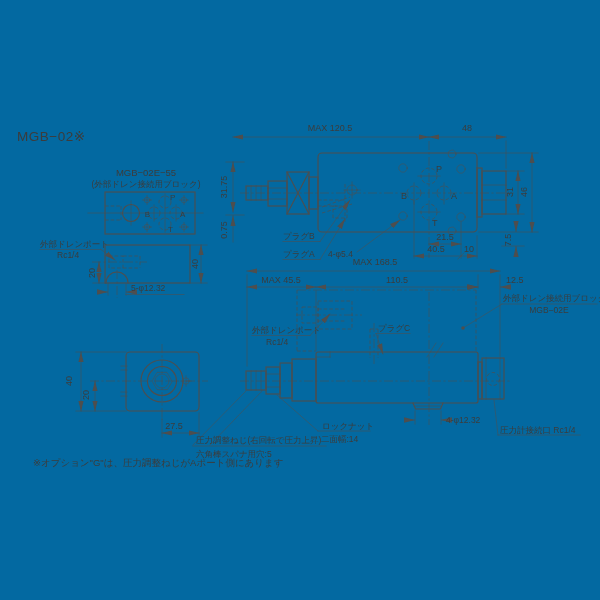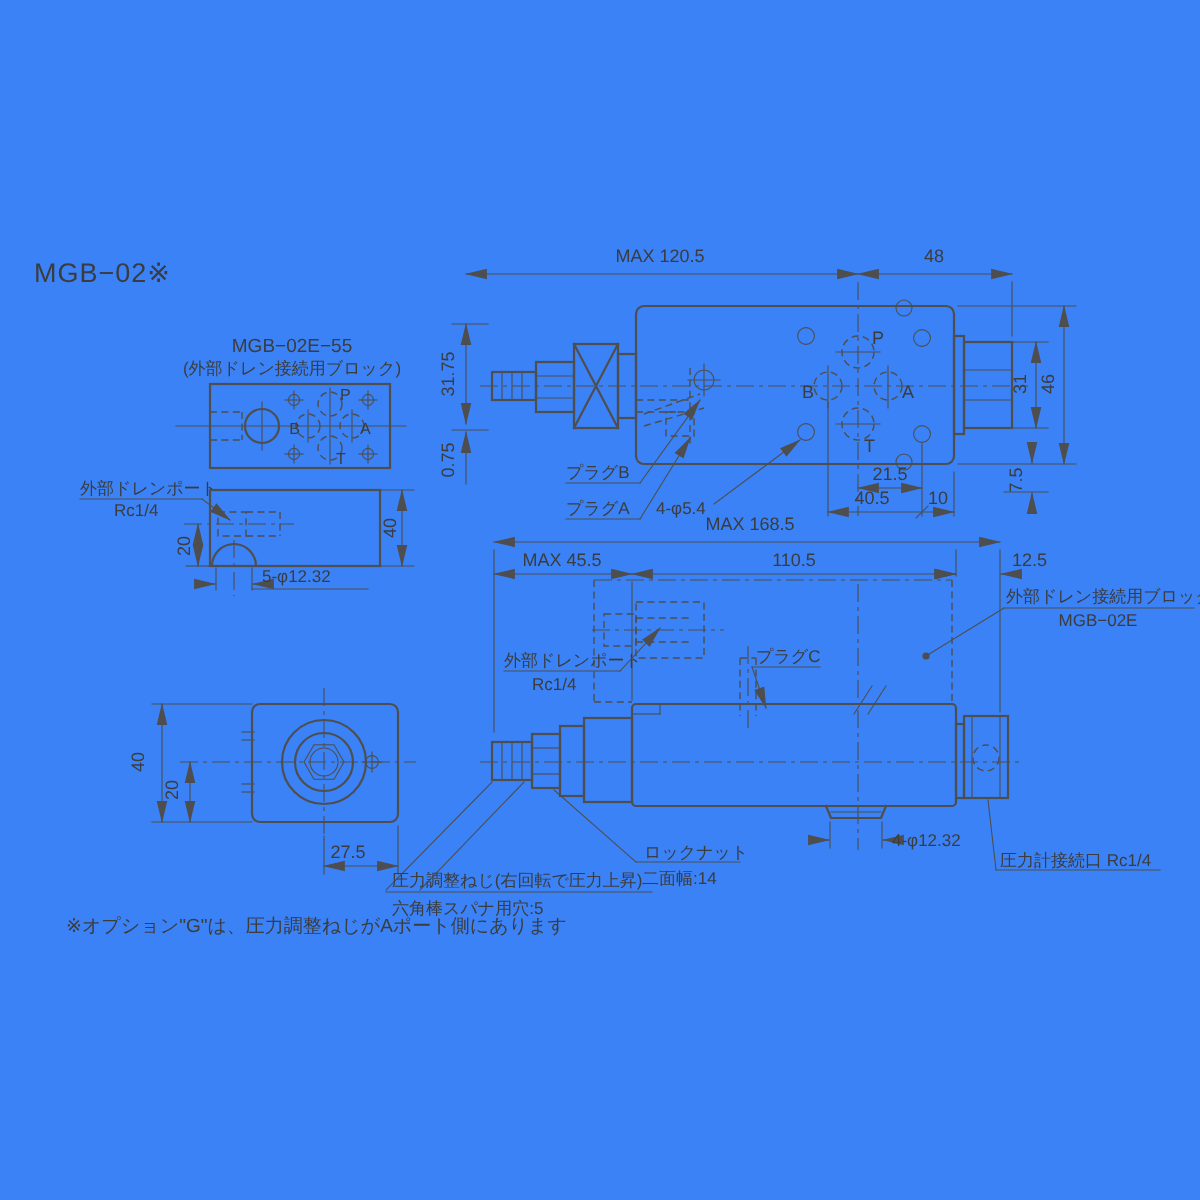--- a/index.html
+++ b/index.html
@@ -1,16 +1,16 @@
 <!DOCTYPE html>
 <html><head>
 <meta charset="utf-8">
 <style>
   html,body{margin:0;padding:0;background:#ffffff;}
-  .stage{width:600px;height:600px;position:relative;background:#3b82f6;overflow:hidden;}
+  .stage{width:600px;height:600px;position:relative;background:#0369a1;overflow:hidden;}
   svg{display:block;}
   .s{stroke:#4e4e4e;stroke-width:1.1;fill:none;stroke-linecap:square;}
   .t{stroke:#4e4e4e;stroke-width:.55;fill:none;stroke-linecap:square;}
   .d{stroke:#4e4e4e;stroke-width:.7;fill:none;stroke-dasharray:3.5 2.2;}
   .c{stroke:#4e4e4e;stroke-width:.55;fill:none;stroke-dasharray:9 2.5 2 2.5;}
   text{font-family:"Liberation Sans","DejaVu Sans",sans-serif;fill:#3c3c3c;}
   .x{font-size:9px;}
   .x8{font-size:8px;}
   .x85{font-size:8.5px;}
   .x95{font-size:9.5px;}

